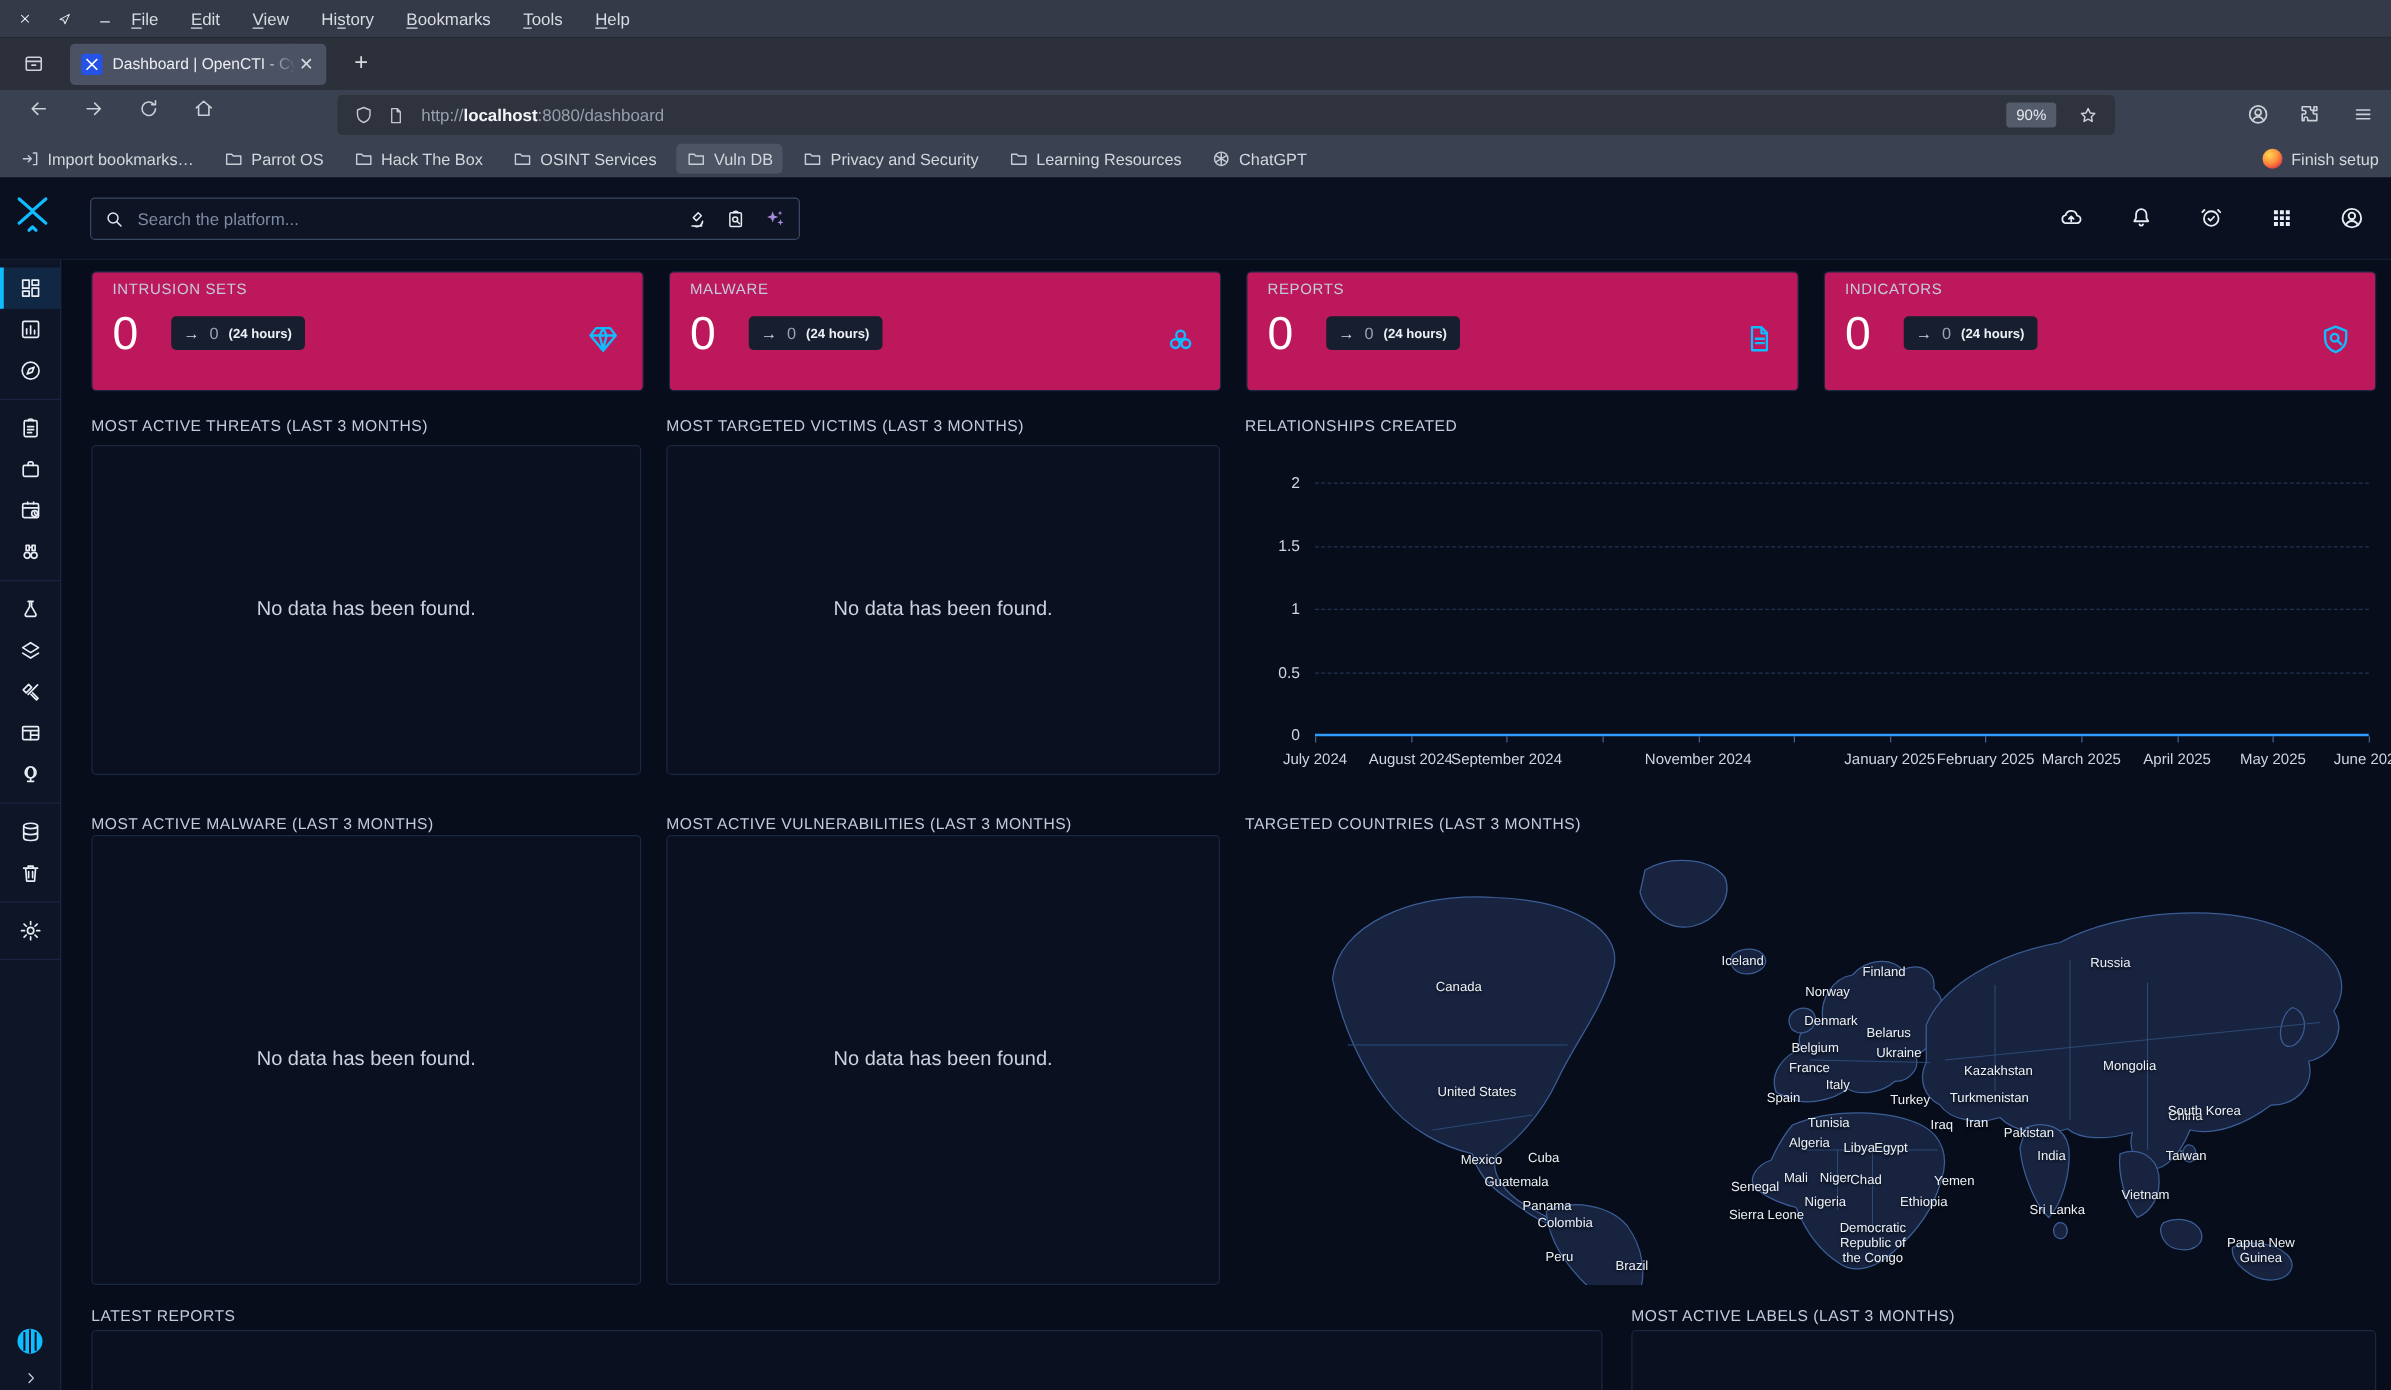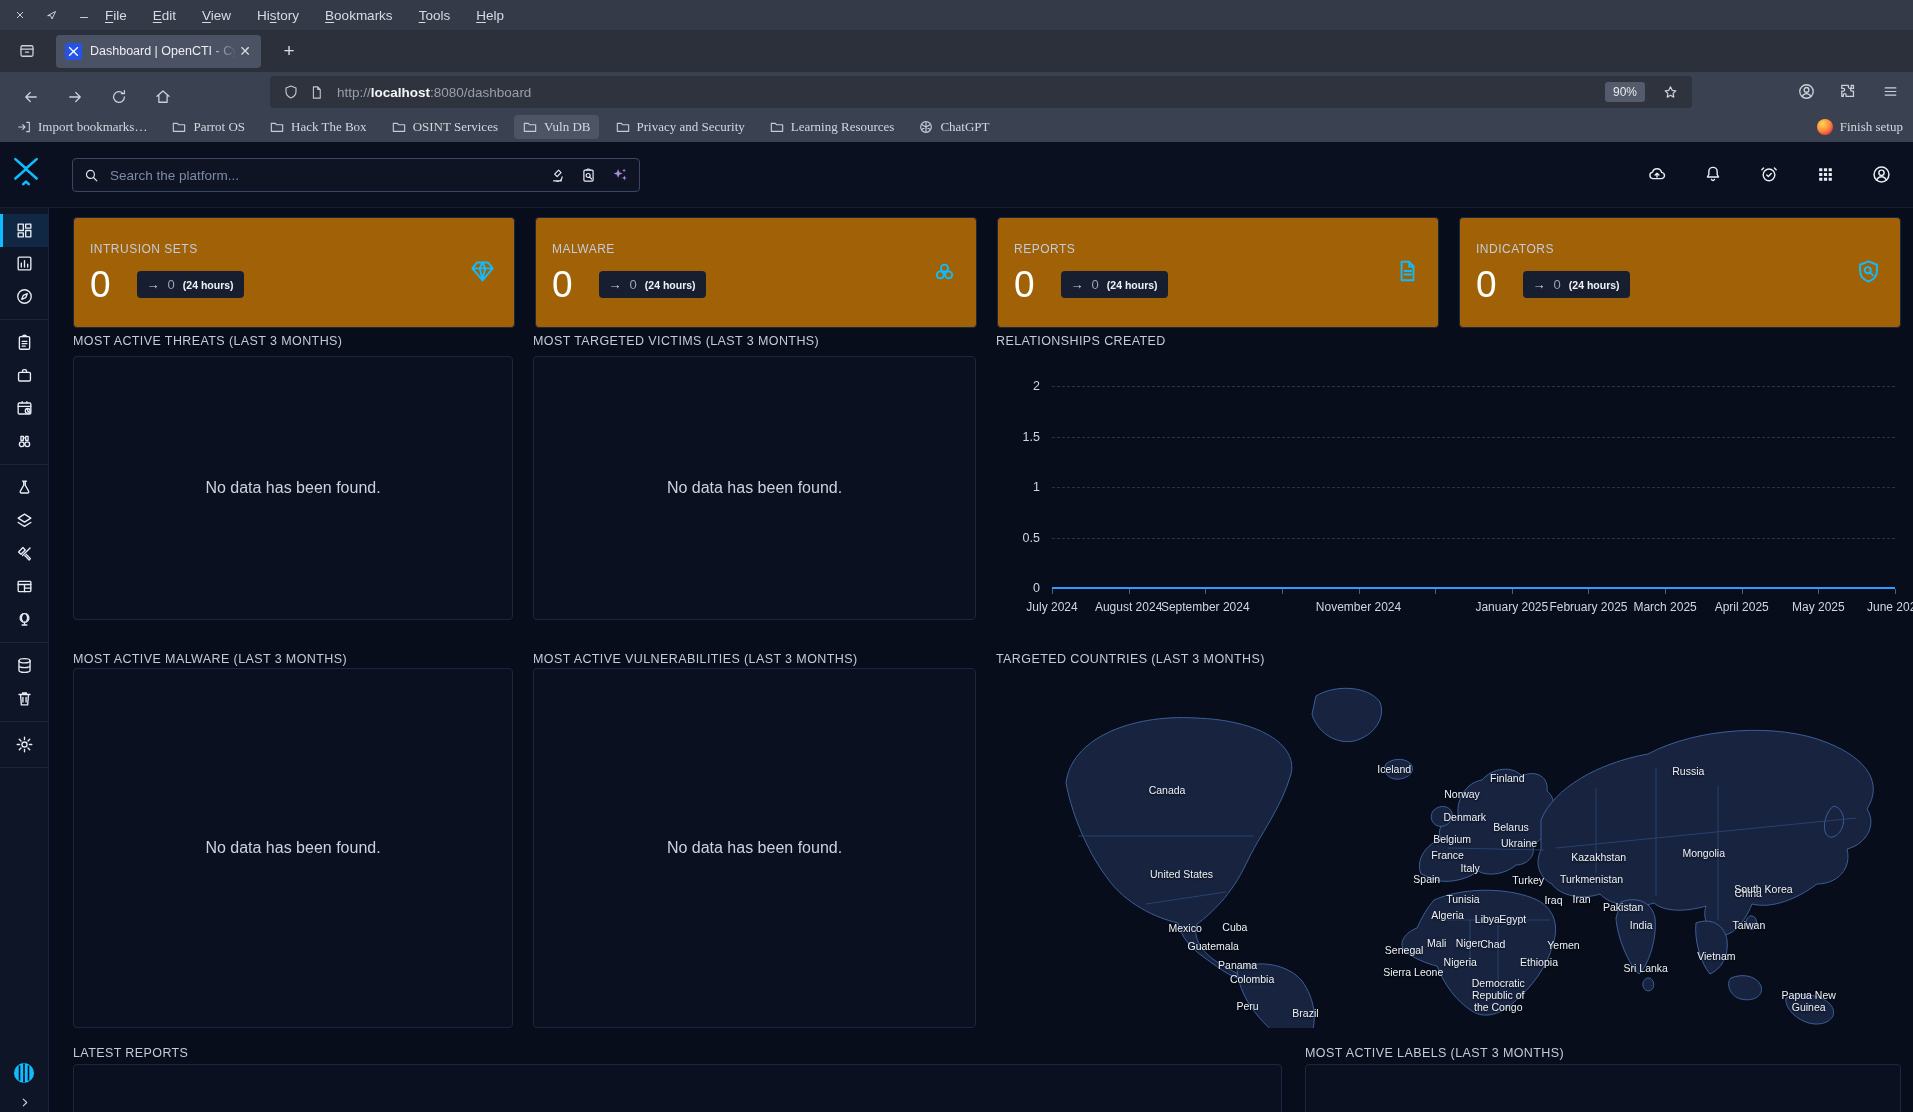--- a/index.html
+++ b/index.html
@@ -26,34 +26,34 @@
   .tab-favicon { width:17px; height:17px; background:#2453e6; border-radius:2px; flex:0 0 auto;
     display:flex; align-items:center; justify-content:center; }
   .tab-title { color:#eceef2; font-size:12.5px; margin-left:8px; white-space:nowrap; overflow:hidden; flex:1; }
   .tab-fade { position:absolute; right:24px; top:0; bottom:0; width:28px;
     background:linear-gradient(to right, rgba(75,82,99,0), #4b5263); }
   .tab-close { color:#d6d9e0; font-size:14px; width:20px; text-align:center; }
   .newtab { color:#d6d9e0; font-size:19px; margin-left:14px; width:28px; height:28px;
     display:flex; align-items:center; justify-content:center; border-radius:4px; }
 
   .navbar { position:absolute; left:0; top:72px; width:100%; height:40px; background:#3a4150;
-    display:flex; align-items:flex-end; }
+    display:flex; align-items:flex-start; }
   .nav-icons { display:flex; gap:14px; padding-left:16px; color:#ccd0d9; }
   .nav-btn { width:30px; height:30px; display:flex; align-items:center; justify-content:center; border-radius:4px; }
   .urlbar { position:absolute; left:270px; top:4px; width:1422px; height:32px; background:#2e333e;
     border-radius:4px; display:flex; align-items:center; padding:0 8px; }
   .urlbar .icon { color:#c3c8d2; margin:0 5px; }
   .url-text { font-size:13.5px; margin-left:8px; color:#989fad; flex:1; white-space:nowrap; }
   .url-text b { color:#f3f5f8; font-weight:bold; }
   .zoom-chip { background:#545b6b; color:#e8eaee; font-size:12px; border-radius:3px;
     padding:3px 8px; margin-right:12px; }
   .nav-right { position:absolute; right:8px; top:4px; display:flex; gap:12px; color:#ccd0d9; }
 
   .bookmarksbar { position:absolute; left:0; top:112px; width:100%; height:30px; background:#3a4150;
-    display:flex; align-items:center; color:#d4d7de; font-size:13px;font-family:Liberation Serif, serif; }
+    display:flex; align-items:center; color:#d4d7de; font-size:13px; }
   .bm { display:flex; align-items:center; gap:6px; padding:4px 8px; border-radius:4px; margin-left:8px; white-space:nowrap; }
   .bm .icon { color:#c7ccd5; }
   .bm.active { background:#4d5464; }
   .bm-right { position:absolute; right:10px; display:flex; align-items:center; gap:7px; }
   .ff-dot { width:16px; height:16px; border-radius:50%;
     background:radial-gradient(circle at 35% 30%, #ffd54f 0%, #ff8f3e 45%, #e8453c 75%, #b5179e 100%); }
 
   
   .app-header { position:absolute; left:0; top:142px; width:100%; height:66px; background:#0a101f;
     border-bottom:1px solid #151e34; }
@@ -74,21 +74,21 @@
   .sb-item { height:33px; display:flex; align-items:center; justify-content:center; color:#e8ecf4; position:relative; }
   .sb-item.active { background:#102843; }
   .sb-item.active::before { content:""; position:absolute; left:0; top:0; bottom:0; width:3px; background:#0fbcff; }
   .sb-bottom { position:absolute; left:0; bottom:0; width:100%; display:flex; flex-direction:column;
     align-items:center; gap:10px; padding-bottom:2px; color:#0fbcff; }
   .sb-chevron { color:#c9d2e2; }
 
   
   .cards-row { position:absolute; left:73px; top:217px; width:1828px; height:96px;
     display:grid; grid-template-columns:repeat(4,1fr); gap:20px; }
-  .stat-card { position:relative; background:#a16207; border:1px solid #1b2640; border-radius:4px; padding:24px 16px; }
+  .stat-card { position:relative; background:#be185d; border:1px solid #1b2640; border-radius:4px; padding:6px 16px; }
   .stat-label { color:#c3cbdb; font-size:12px; letter-spacing:0.5px; }
   .stat-bottom { display:flex; align-items:center; margin-top:10px; }
   .stat-value { color:#ffffff; font-size:37px; font-weight:400; line-height:1; }
   .stat-badge { margin-left:26px; background:#161e30; border-radius:4px; padding:6px 10px;
     display:flex; align-items:center; gap:8px; }
   .stat-arrow { color:#cdd4e0; font-size:13px; }
   .stat-delta { color:#9aa3b5; font-size:13px; }
   .stat-period { color:#eef1f6; font-size:10.5px; font-weight:bold; }
   .stat-icon { position:absolute; right:18px; top:40px; color:#0fbcff; }
 

